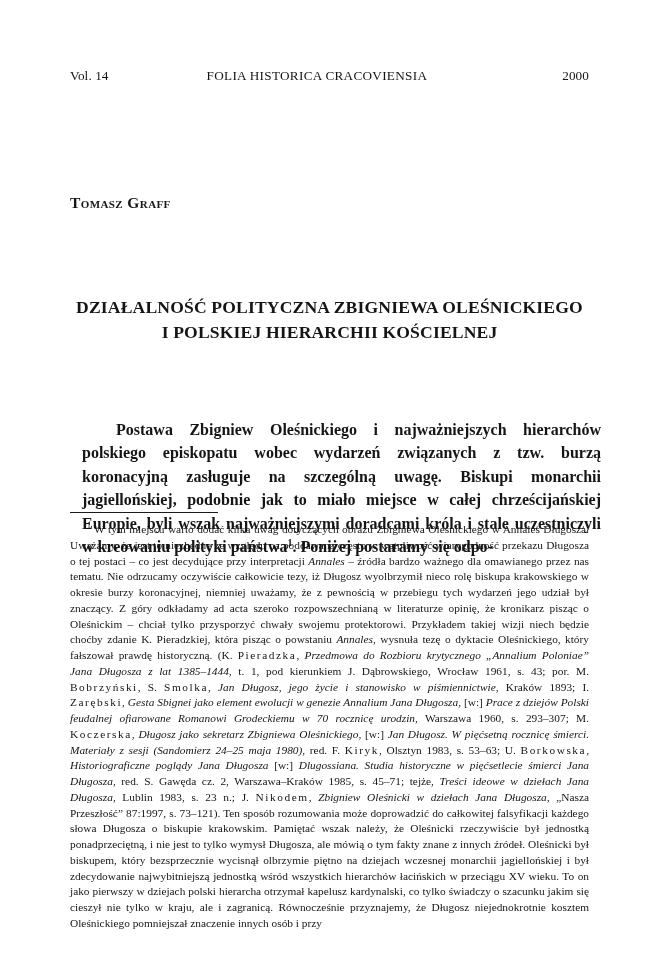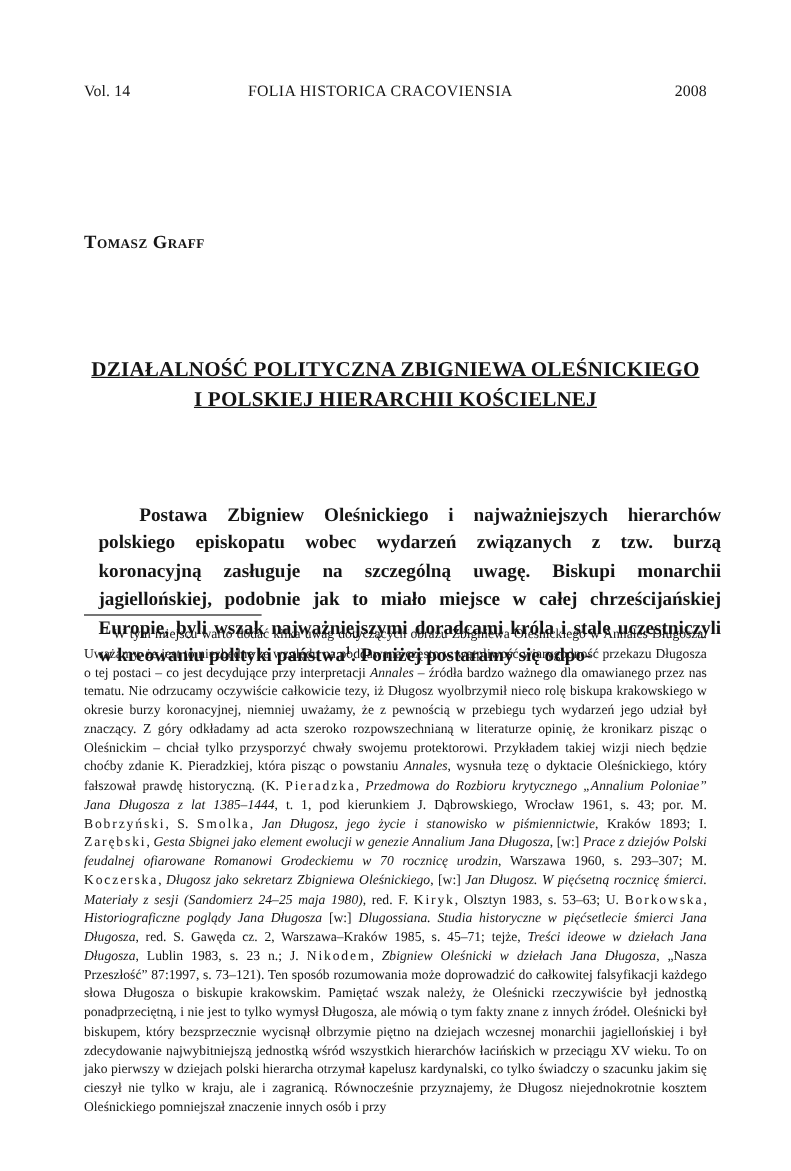--- a/index.html
+++ b/index.html
@@ -63,21 +63,20 @@
   .doc-title {
     position: absolute;
     left: 70px;
     top: 283px;
     width: 519px;
     text-align: center;
     font-weight: bold;
     font-size: 17.6px;
     line-height: 25.5px;
     letter-spacing: 0.15px;
-    text-decoration: underline;
   }
   .doc-title .tline { display: block; white-space: nowrap; }
 
   
   .body-text {
     position: absolute;
     left: 82px;
     top: 402px;
     width: 519px;
     font-size: 16px;
@@ -124,21 +123,21 @@
   .sp { letter-spacing: 1.55px; }
 </style>
 </head>
 <body>
 
 <div class="page">
 
   <div class="running-head">
     <span class="rh-vol">Vol. 14</span>
     <span class="rh-title">FOLIA HISTORICA CRACOVIENSIA</span>
-    <span class="rh-year">2008</span>
+    <span class="rh-year">2000</span>
   </div>
 
   <div class="author">Tomasz Graff</div>
 
   <h1 class="doc-title">
     <span class="tline">DZIAŁALNOŚĆ POLITYCZNA ZBIGNIEWA OLEŚNICKIEGO</span>
     <span class="tline">I POLSKIEJ HIERARCHII KOŚCIELNEJ</span>
   </h1>
 
   <p class="body-text">

